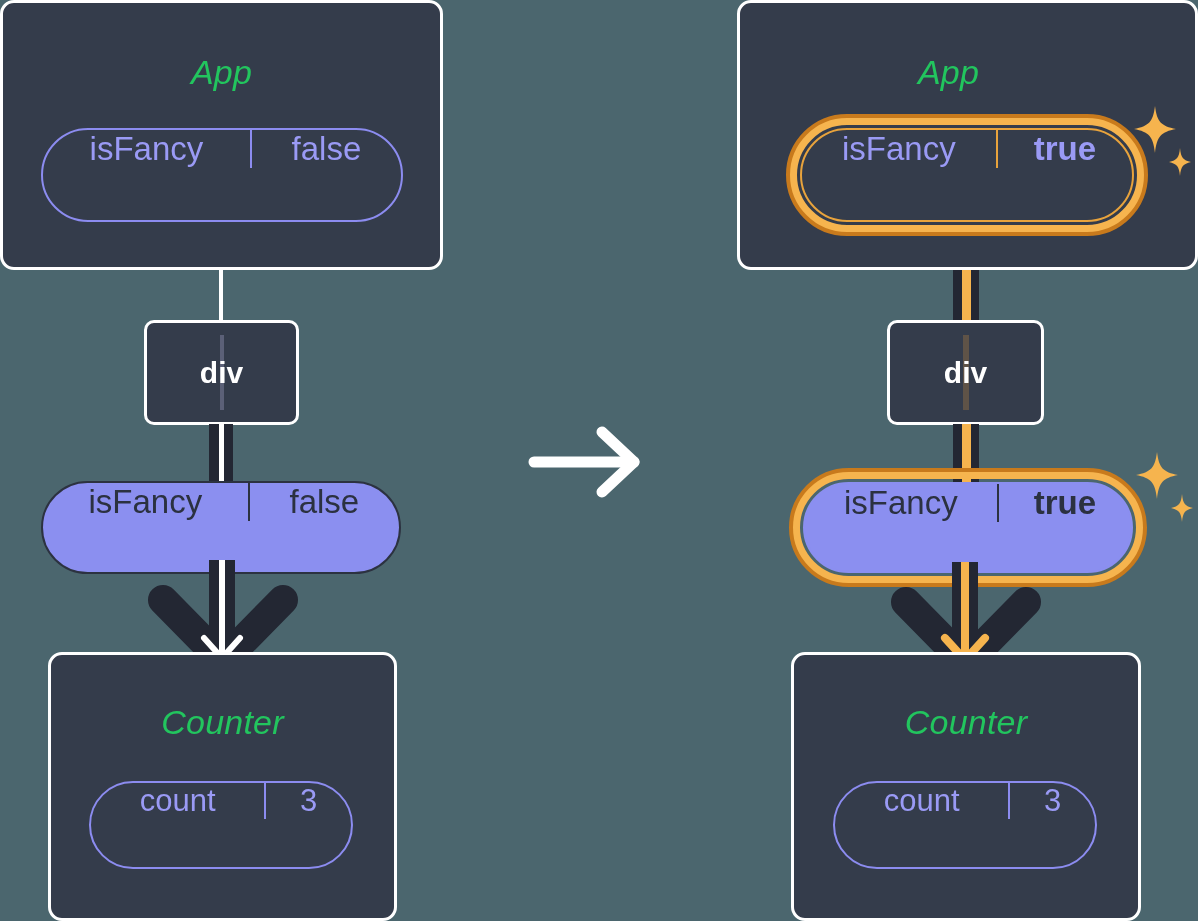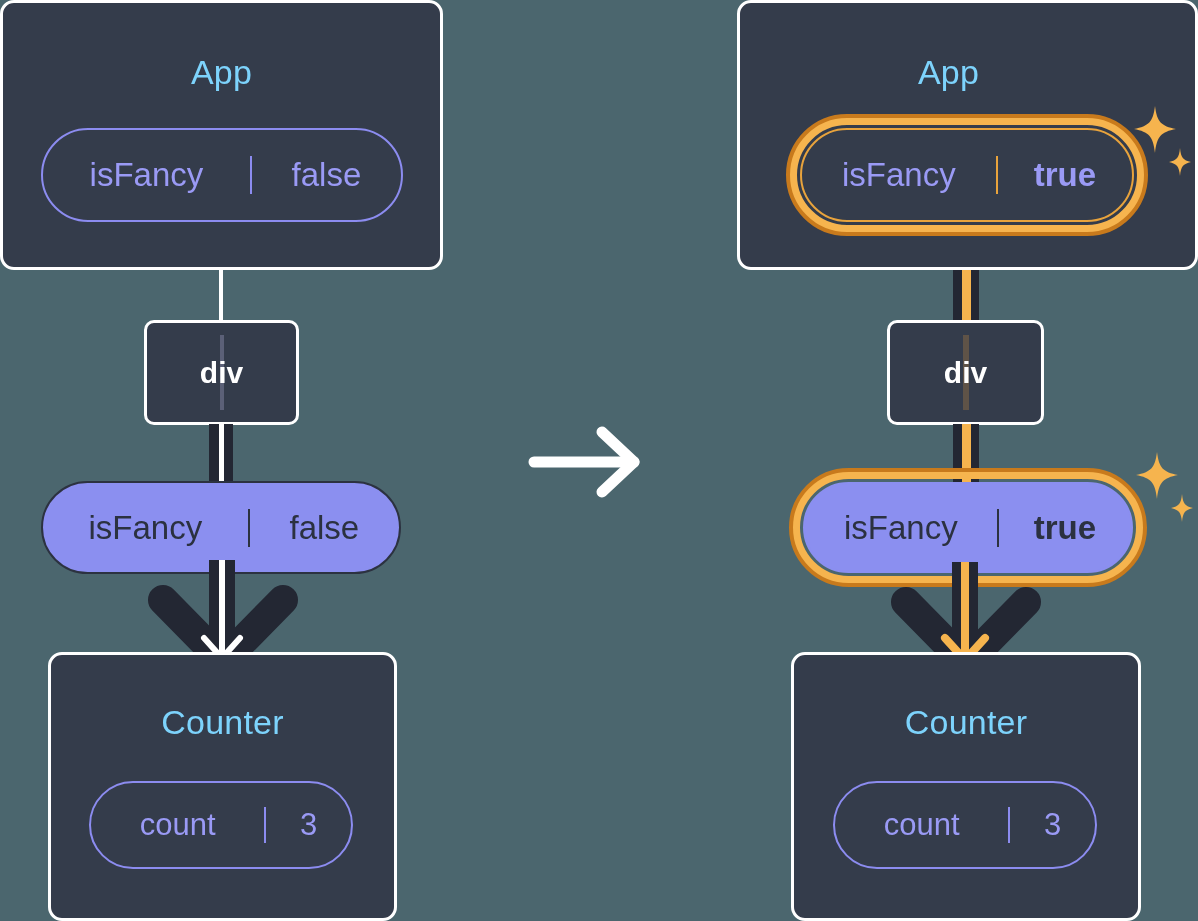--- a/index.html
+++ b/index.html
@@ -24,23 +24,24 @@
     background: #343c4b;
     border: 3px solid #ffffff;
     border-radius: 14px;
     box-sizing: border-box;
   }
   .comp-title {
     position: absolute;
     left: 0;
     right: 0;
     text-align: center;
-    color: #7dd3fc;
+    color: #22c55e;
     font-size: 34px;
     letter-spacing: 0.2px;
+    font-style: italic;
   }
   .div-box {
     position: absolute;
     background: #343c4b;
     border: 3px solid #ffffff;
     border-radius: 10px;
     box-sizing: border-box;
     display: flex;
     align-items: center;
     justify-content: center;
@@ -51,21 +52,21 @@
     font-weight: 700;
     position: relative;
     z-index: 4;
   }
 
   
   .pill {
     position: absolute;
     box-sizing: border-box;
     display: flex;
-    align-items: center;
+    align-items: flex-start;
     border-radius: 999px;
   }
   .pill .cell {
     display: flex;
     align-items: center;
     justify-content: center;
     box-sizing: border-box;
     white-space: nowrap;
   }
 

